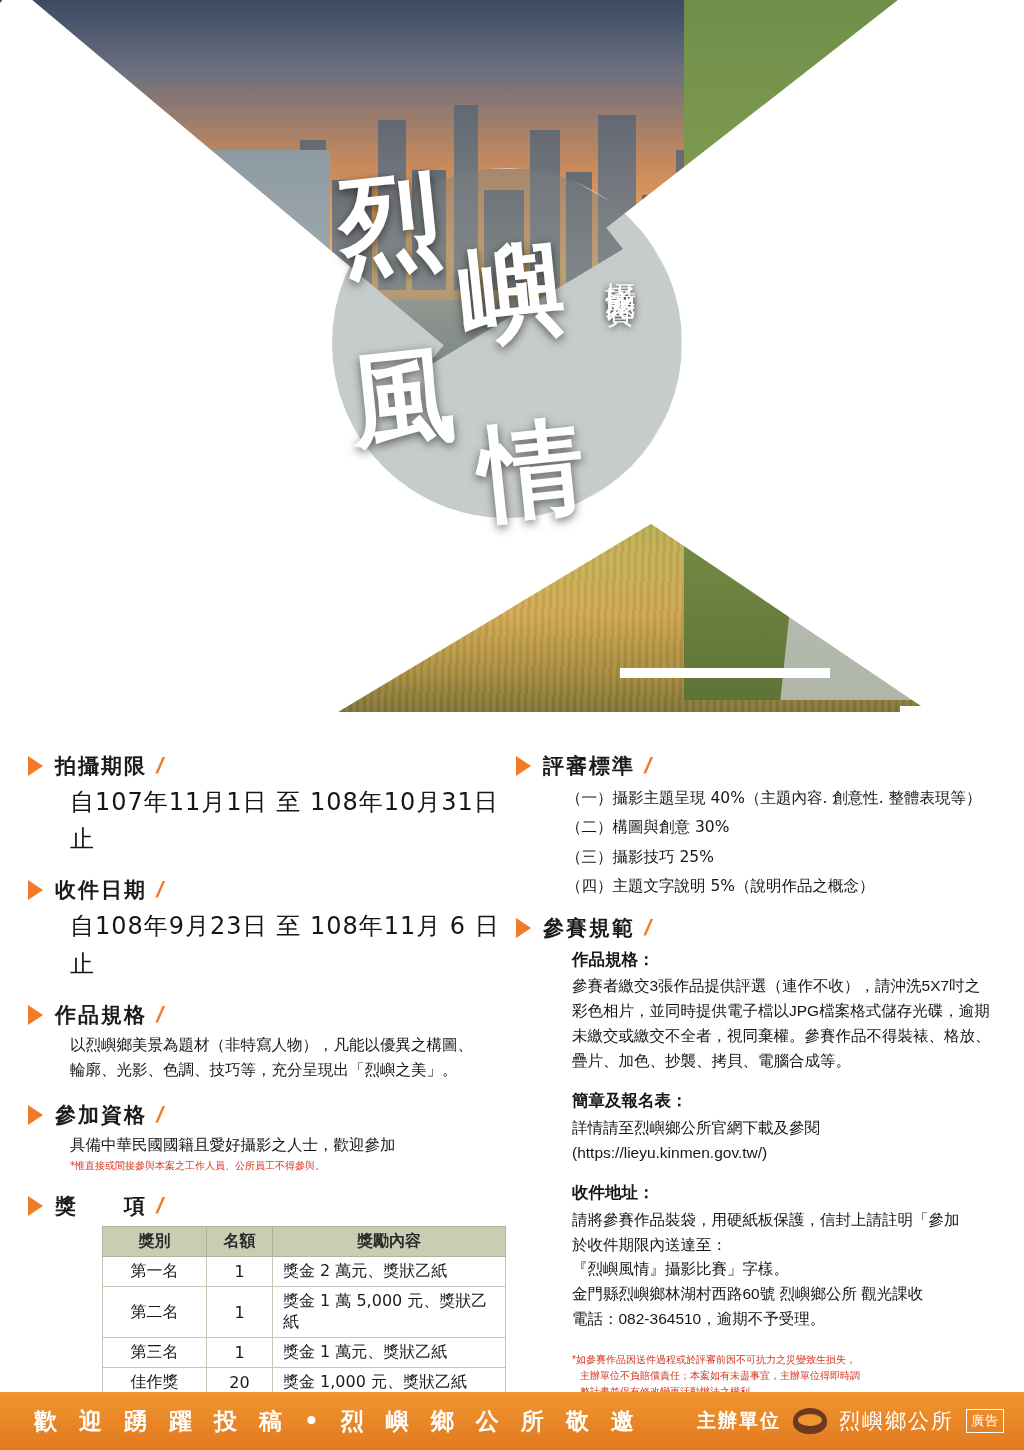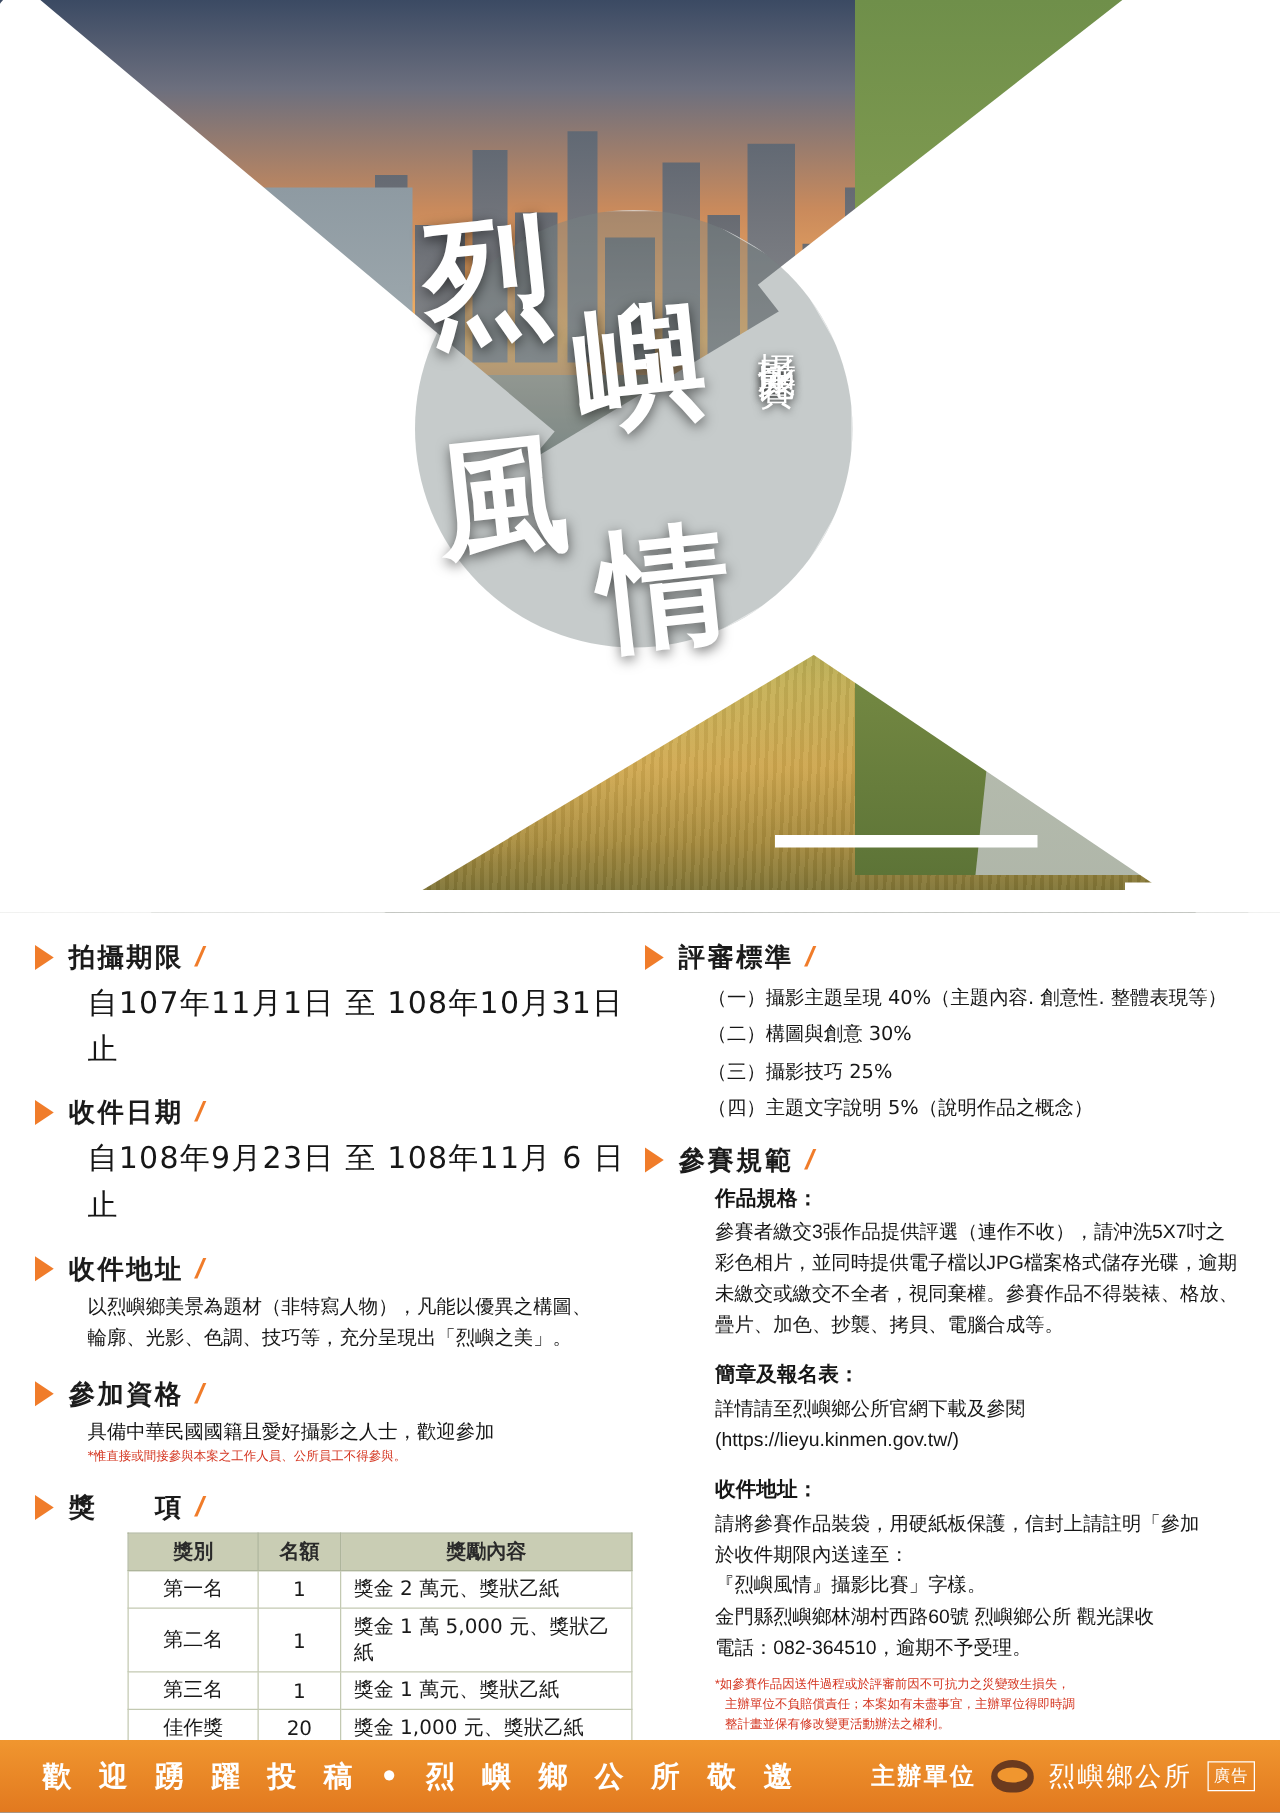--- a/index.html
+++ b/index.html
@@ -302,21 +302,21 @@
 
     <div class="sec-head">
       <span class="arrow"></span>
       <span class="sec-title">收件日期</span>
       <span class="slash">/</span>
     </div>
     <div class="sec-body big">自108年9月23日 至 108年11月 6 日止</div>
 
     <div class="sec-head">
       <span class="arrow"></span>
-      <span class="sec-title">收件地址</span>
+      <span class="sec-title">作品規格</span>
       <span class="slash">/</span>
     </div>
     <div class="sec-body sm">
       <div>以烈嶼鄉美景為題材（非特寫人物），凡能以優異之構圖、</div>
       <div>輪廓、光影、色調、技巧等，充分呈現出「烈嶼之美」。</div>
     </div>
 
     <div class="sec-head">
       <span class="arrow"></span>
       <span class="sec-title">參加資格</span>
@@ -394,21 +394,21 @@
       <div class="rule-h">簡章及報名表：</div>
       <div class="rule-p">詳情請至烈嶼鄉公所官網下載及參閱(https://lieyu.kinmen.gov.tw/)</div>
 
       <div class="rule-h">收件地址：</div>
       <div>請將參賽作品裝袋，用硬紙板保護，信封上請註明「參加</div>
       <div>於收件期限內送達至：</div>
       <div>『烈嶼風情』攝影比賽」字樣。</div>
       <div>金門縣烈嶼鄉林湖村西路60號  烈嶼鄉公所  觀光課收</div>
       <div>電話：082-364510，逾期不予受理。</div>
 
-      <div class="note-red" style="margin-top:8px">*如參賽作品因送件過程或於評審前因不可抗力之災變致生損失，</div>
+      <div class="note-red" style="margin-top:20px">*如參賽作品因送件過程或於評審前因不可抗力之災變致生損失，</div>
       <div class="note-red" style="padding-left:8px">主辦單位不負賠償責任；本案如有未盡事宜，主辦單位得即時調</div>
       <div class="note-red" style="padding-left:8px">整計畫並保有修改變更活動辦法之權利。</div>
     </div>
   </div>
 </div>
 
 <div class="footer">
   <div class="left">歡 迎 踴 躍 投 稿 • 烈 嶼 鄉 公 所 敬 邀</div>
   <div class="right">
     <span class="host-label">主辦單位</span>

